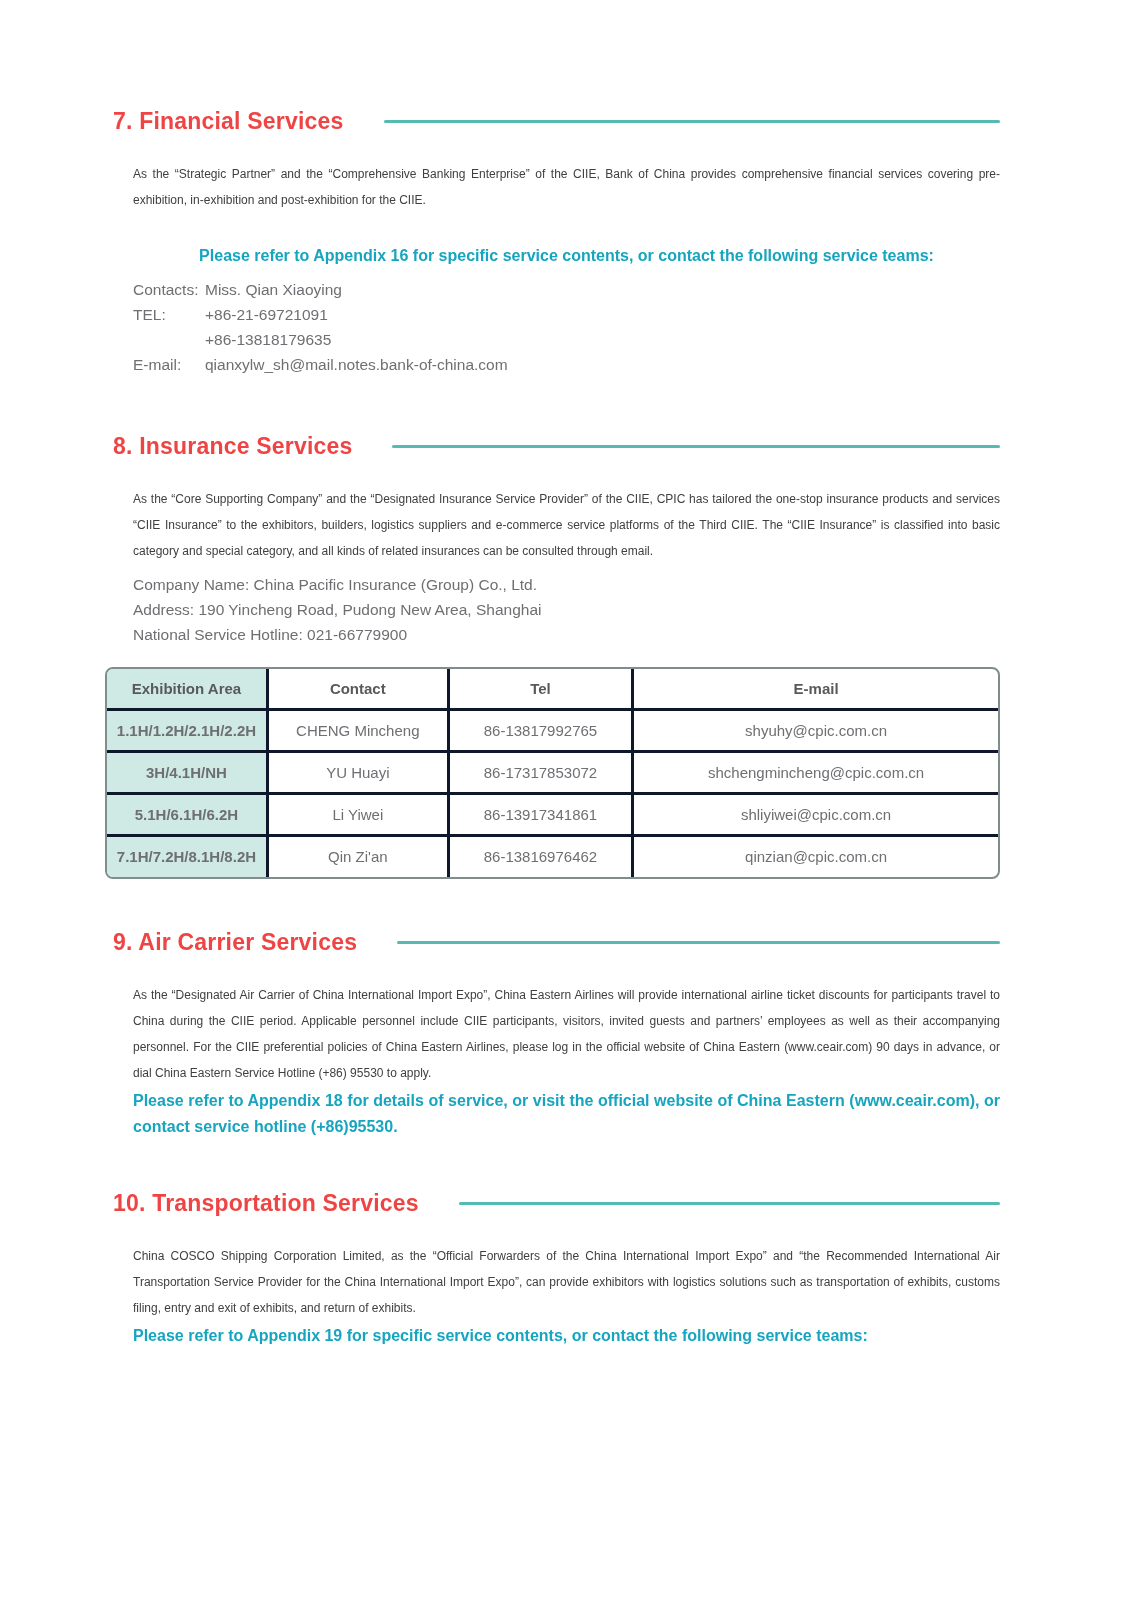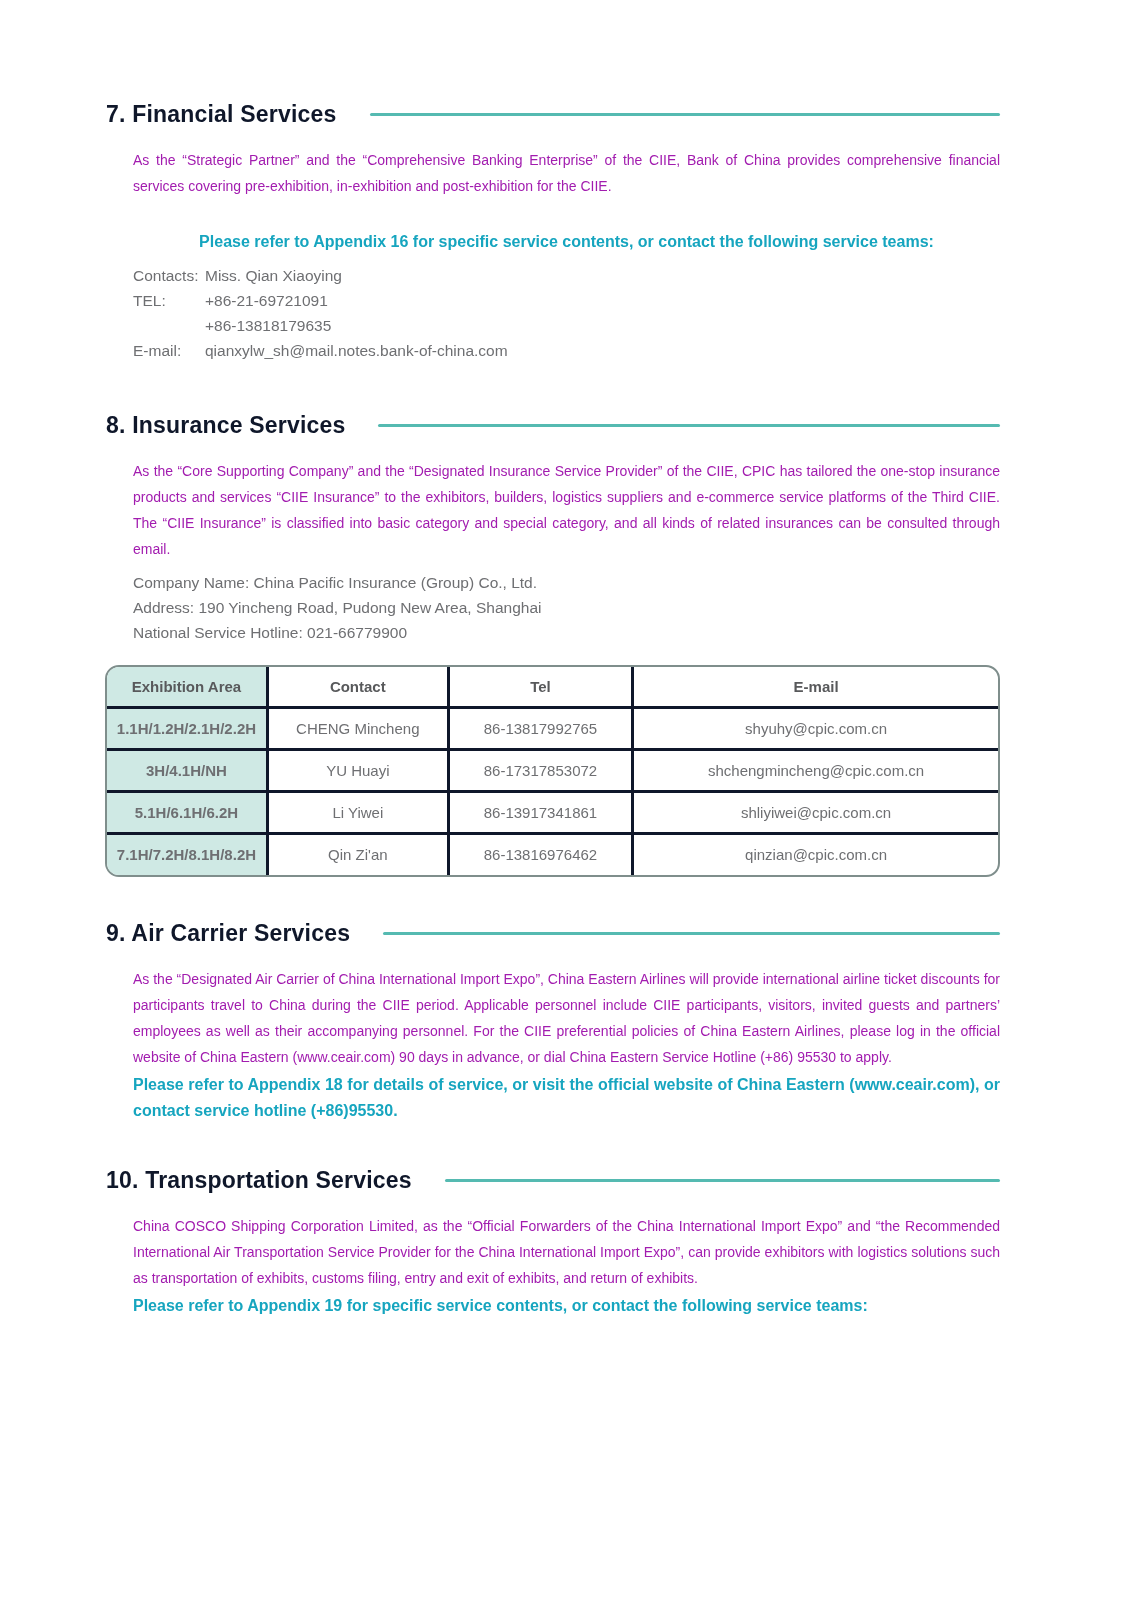--- a/index.html
+++ b/index.html
@@ -14,39 +14,39 @@
   }
   .content {
     padding: 100px 131px 0 105px;
     box-sizing: border-box;
   }
   .sec-head {
     display: flex;
     align-items: center;
   }
   .sec-title {
-    margin: 1px;
-    color: #0f172a;
+    margin: 8px;
+    color: #ef4444;
     font-size: 23px;
     font-weight: bold;
     letter-spacing: 0.2px;
     white-space: nowrap;
   }
   .rule {
     flex: 1;
     height: 3px;
     background: #55bab1;
     margin-left: 32px;
     border-radius: 2px;
   }
   .body-block { margin-left: 28px; }
   p.body {
     margin: 18px 0 0 0;
-    color: #a21caf;
-    font-size: 14px;
+    color: #404040;
+    font-size: 12px;
     line-height: 26px;
     text-align: justify;
   }
   p.appendix {
     margin: 30px 0 0 0;
     color: #16a5bf;
     font-size: 16px;
     font-weight: bold;
     line-height: 26px;
     text-align: center;
@@ -66,21 +66,21 @@
   }
   .plain-lines { margin-top: 8px; }
   .plain-line {
     color: #6e6f72;
     font-size: 15.5px;
     line-height: 25px;
   }
   .table-wrap {
     margin-top: 20px;
     border: 2px solid #7f8e8c;
-    border-radius: 14px;
+    border-radius: 8px;
     overflow: hidden;
     background: #ffffff;
   }
   table.contacts {
     width: 100%;
     border-collapse: collapse;
     table-layout: fixed;
   }
   table.contacts th, table.contacts td {
     border: 3px solid #0f172a;

